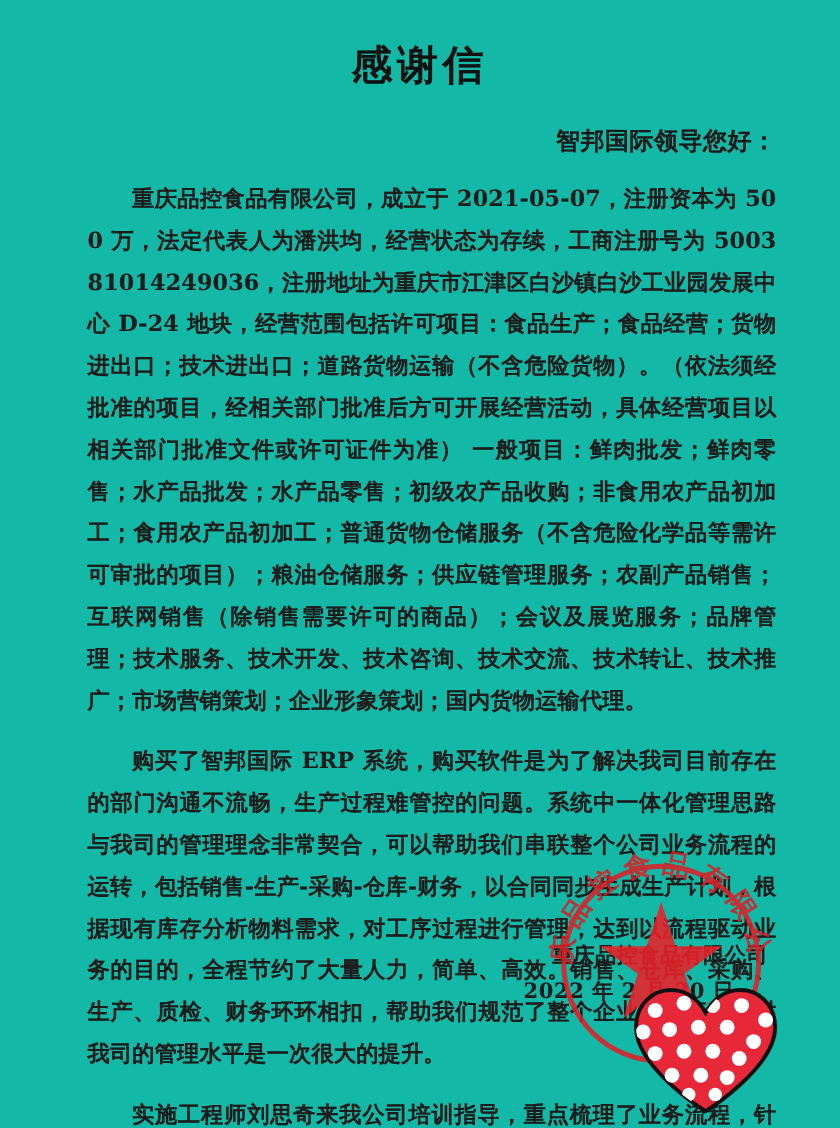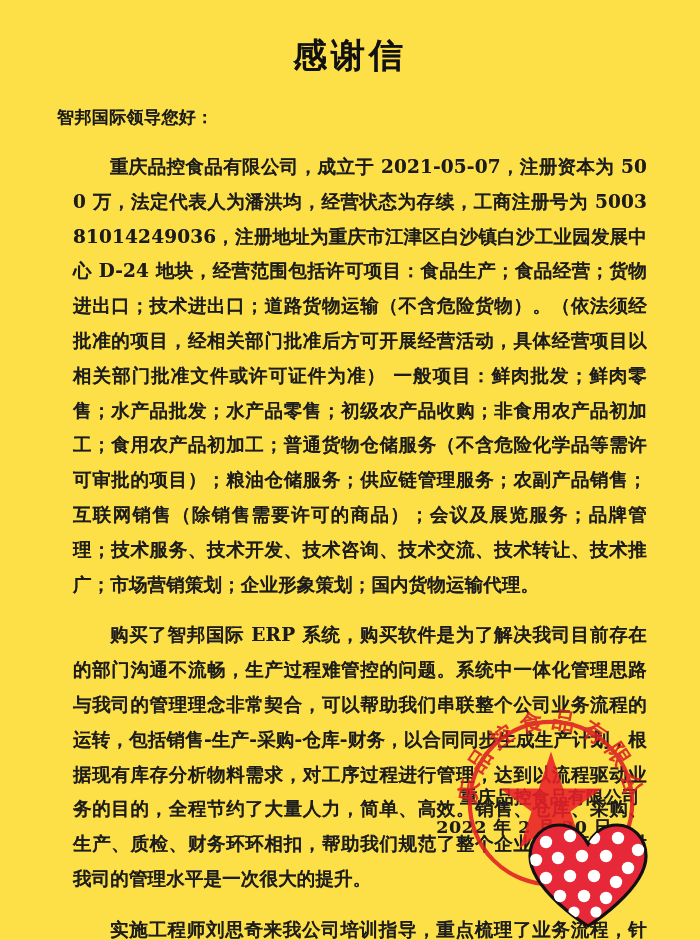--- a/index.html
+++ b/index.html
@@ -16,21 +16,21 @@
     font-family: "DejaVu Serif", "Liberation Serif", serif;
     color: #1a1a1a;
     -webkit-font-smoothing: antialiased;
   }
 
   .page {
     position: absolute;
     inset: 0;
     width: 700px;
     height: 940px;
-    background: #fde047;
+    background: #14b8a6;
   }
 
   
   .doc-title {
     position: absolute;
     top: 33px;
     left: 0;
     width: 700px;
     text-align: center;
     font-size: 34px;
@@ -43,26 +43,27 @@
 
   
   .letter-body {
     position: absolute;
     top: 104px;
     left: 57px;
     width: 590px;
   }
 
   .salutation {
-    font-size: 17px;
+    font-size: 20px;
     line-height: 26px;
     font-weight: 700;
     letter-spacing: 0.4px;
     margin: 0 0 20px 0;
     color: #1a1a1a;
+    text-align: right;
   }
 
   .para {
     font-size: 18.5px;
     line-height: 34.8px;
     font-weight: 700;
     letter-spacing: 0.15px;
     margin: 0 0 16px 16px;
     text-align: justify;
     text-justify: inter-ideograph;

